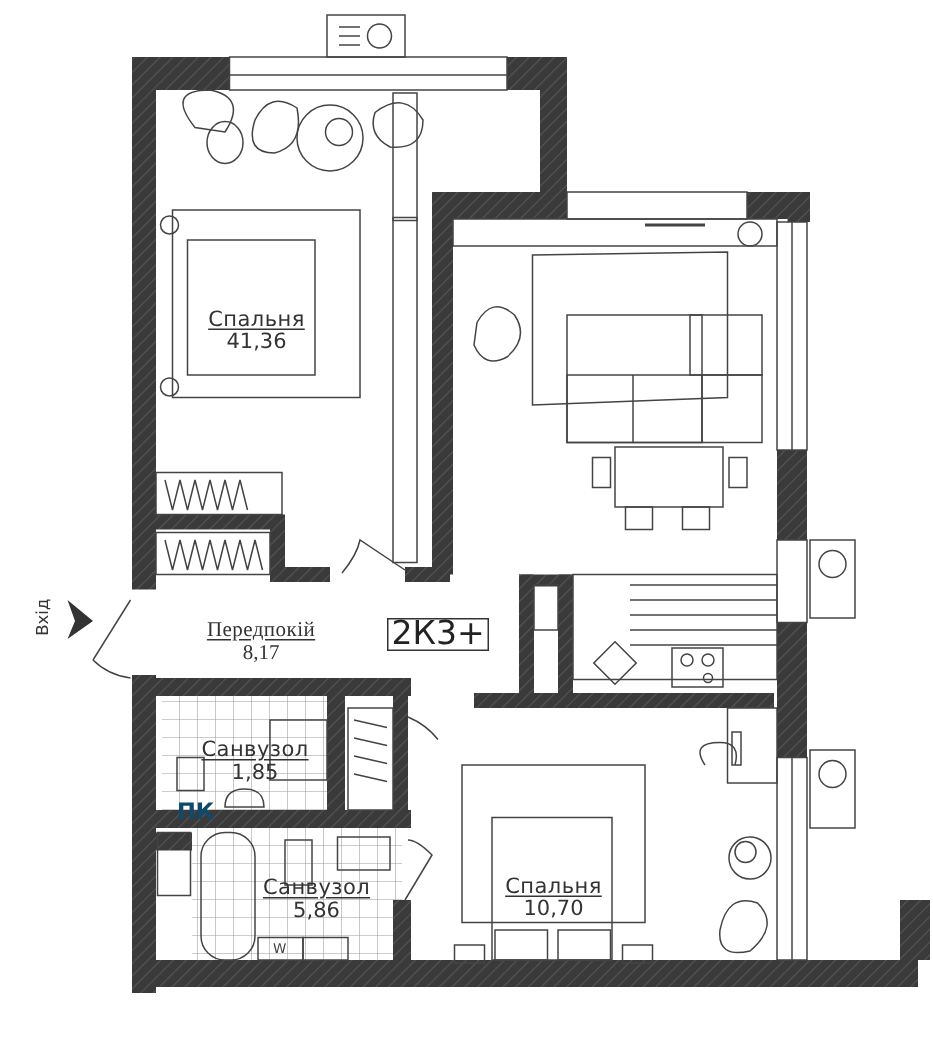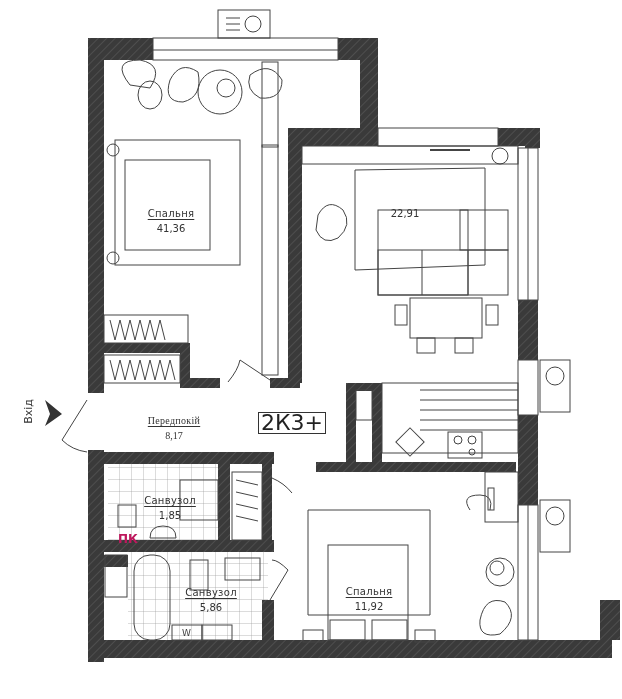--- a/index.html
+++ b/index.html
@@ -1,23 +1,23 @@
 <!DOCTYPE html>
 <html><head>
 <meta charset="utf-8">
 <style>
   html,body{margin:0;padding:0;background:#fff;}
   body{width:622px;height:699px;position:relative;overflow:hidden;font-family:"DejaVu Sans",sans-serif;}
   svg{position:absolute;left:0;top:0;}
-  .lbl{position:absolute;text-align:center;color:#333;font-size:10px;line-height:15px;white-space:nowrap;}
+  .lbl{position:absolute;text-align:center;color:#333;font-size:14px;line-height:15px;white-space:nowrap;}
   .lbl .name{display:block;text-decoration:underline;text-underline-offset:2px;letter-spacing:0.3px;}
   .lbl .area{display:block;}
   .badge{position:absolute;border:1.5px solid #333;font-size:22px;padding:0 2px;color:#222;line-height:20px;}
   .entry{position:absolute;font-size:11px;color:#333;transform:rotate(-90deg);transform-origin:center;}
-  .pk{position:absolute;font-size:12px;font-weight:bold;color:#be185d;}
+  .pk{position:absolute;font-size:15px;font-weight:bold;color:#0c4a6e;}
   .w{position:absolute;font-size:9px;color:#444;}
 </style>
 </head>
 <body>
 
 <svg width="622" height="699" viewBox="0 0 622 699">
   <defs>
     <pattern id="hatch" width="6" height="6" patternUnits="userSpaceOnUse" patternTransform="rotate(45)">
       <rect width="6" height="6" fill="#3a3a3a"></rect>
       <line x1="0" y1="0" x2="0" y2="6" stroke="#555" stroke-width="1.5"></line>
@@ -173,35 +173,34 @@
   </g>
 
   <polygon points="45,400 62,414 45,426 50,414" fill="#333"></polygon>
 </svg>
 
 <div class="lbl" style="left:126px;top:206px;width:90px;">
   <span class="name">Спальня</span>
   <span class="area">41,36</span>
 </div>
 <div class="lbl" style="left:340px;top:206px;width:130px;">
-  <span class="area">22,91</span>
 </div>
 <div class="lbl" style="left:124px;top:413px;width:100px;font-family:Liberation Serif, serif;">
   <span class="name">Передпокій</span>
   <span class="area">8,17</span>
 </div>
 <div class="lbl" style="left:125px;top:493px;width:90px;">
   <span class="name">Санвузол</span>
   <span class="area">1,85</span>
 </div>
 <div class="lbl" style="left:166px;top:585px;width:90px;">
   <span class="name">Санвузол</span>
   <span class="area">5,86</span>
 </div>
 <div class="lbl" style="left:330px;top:584px;width:78px;">
   <span class="name">Спальня</span>
-  <span class="area">11,92</span>
+  <span class="area">10,70</span>
 </div>
 
 <div class="badge" style="left:258px;top:412px;">2К3+</div>
 <div class="entry" style="left:16px;top:405px;">Вхід</div>
 <div class="pk" style="left:118px;top:532px;">ПК</div>
 <div class="w" style="left:182px;top:628px;">W</div>
 
 </body></html>

